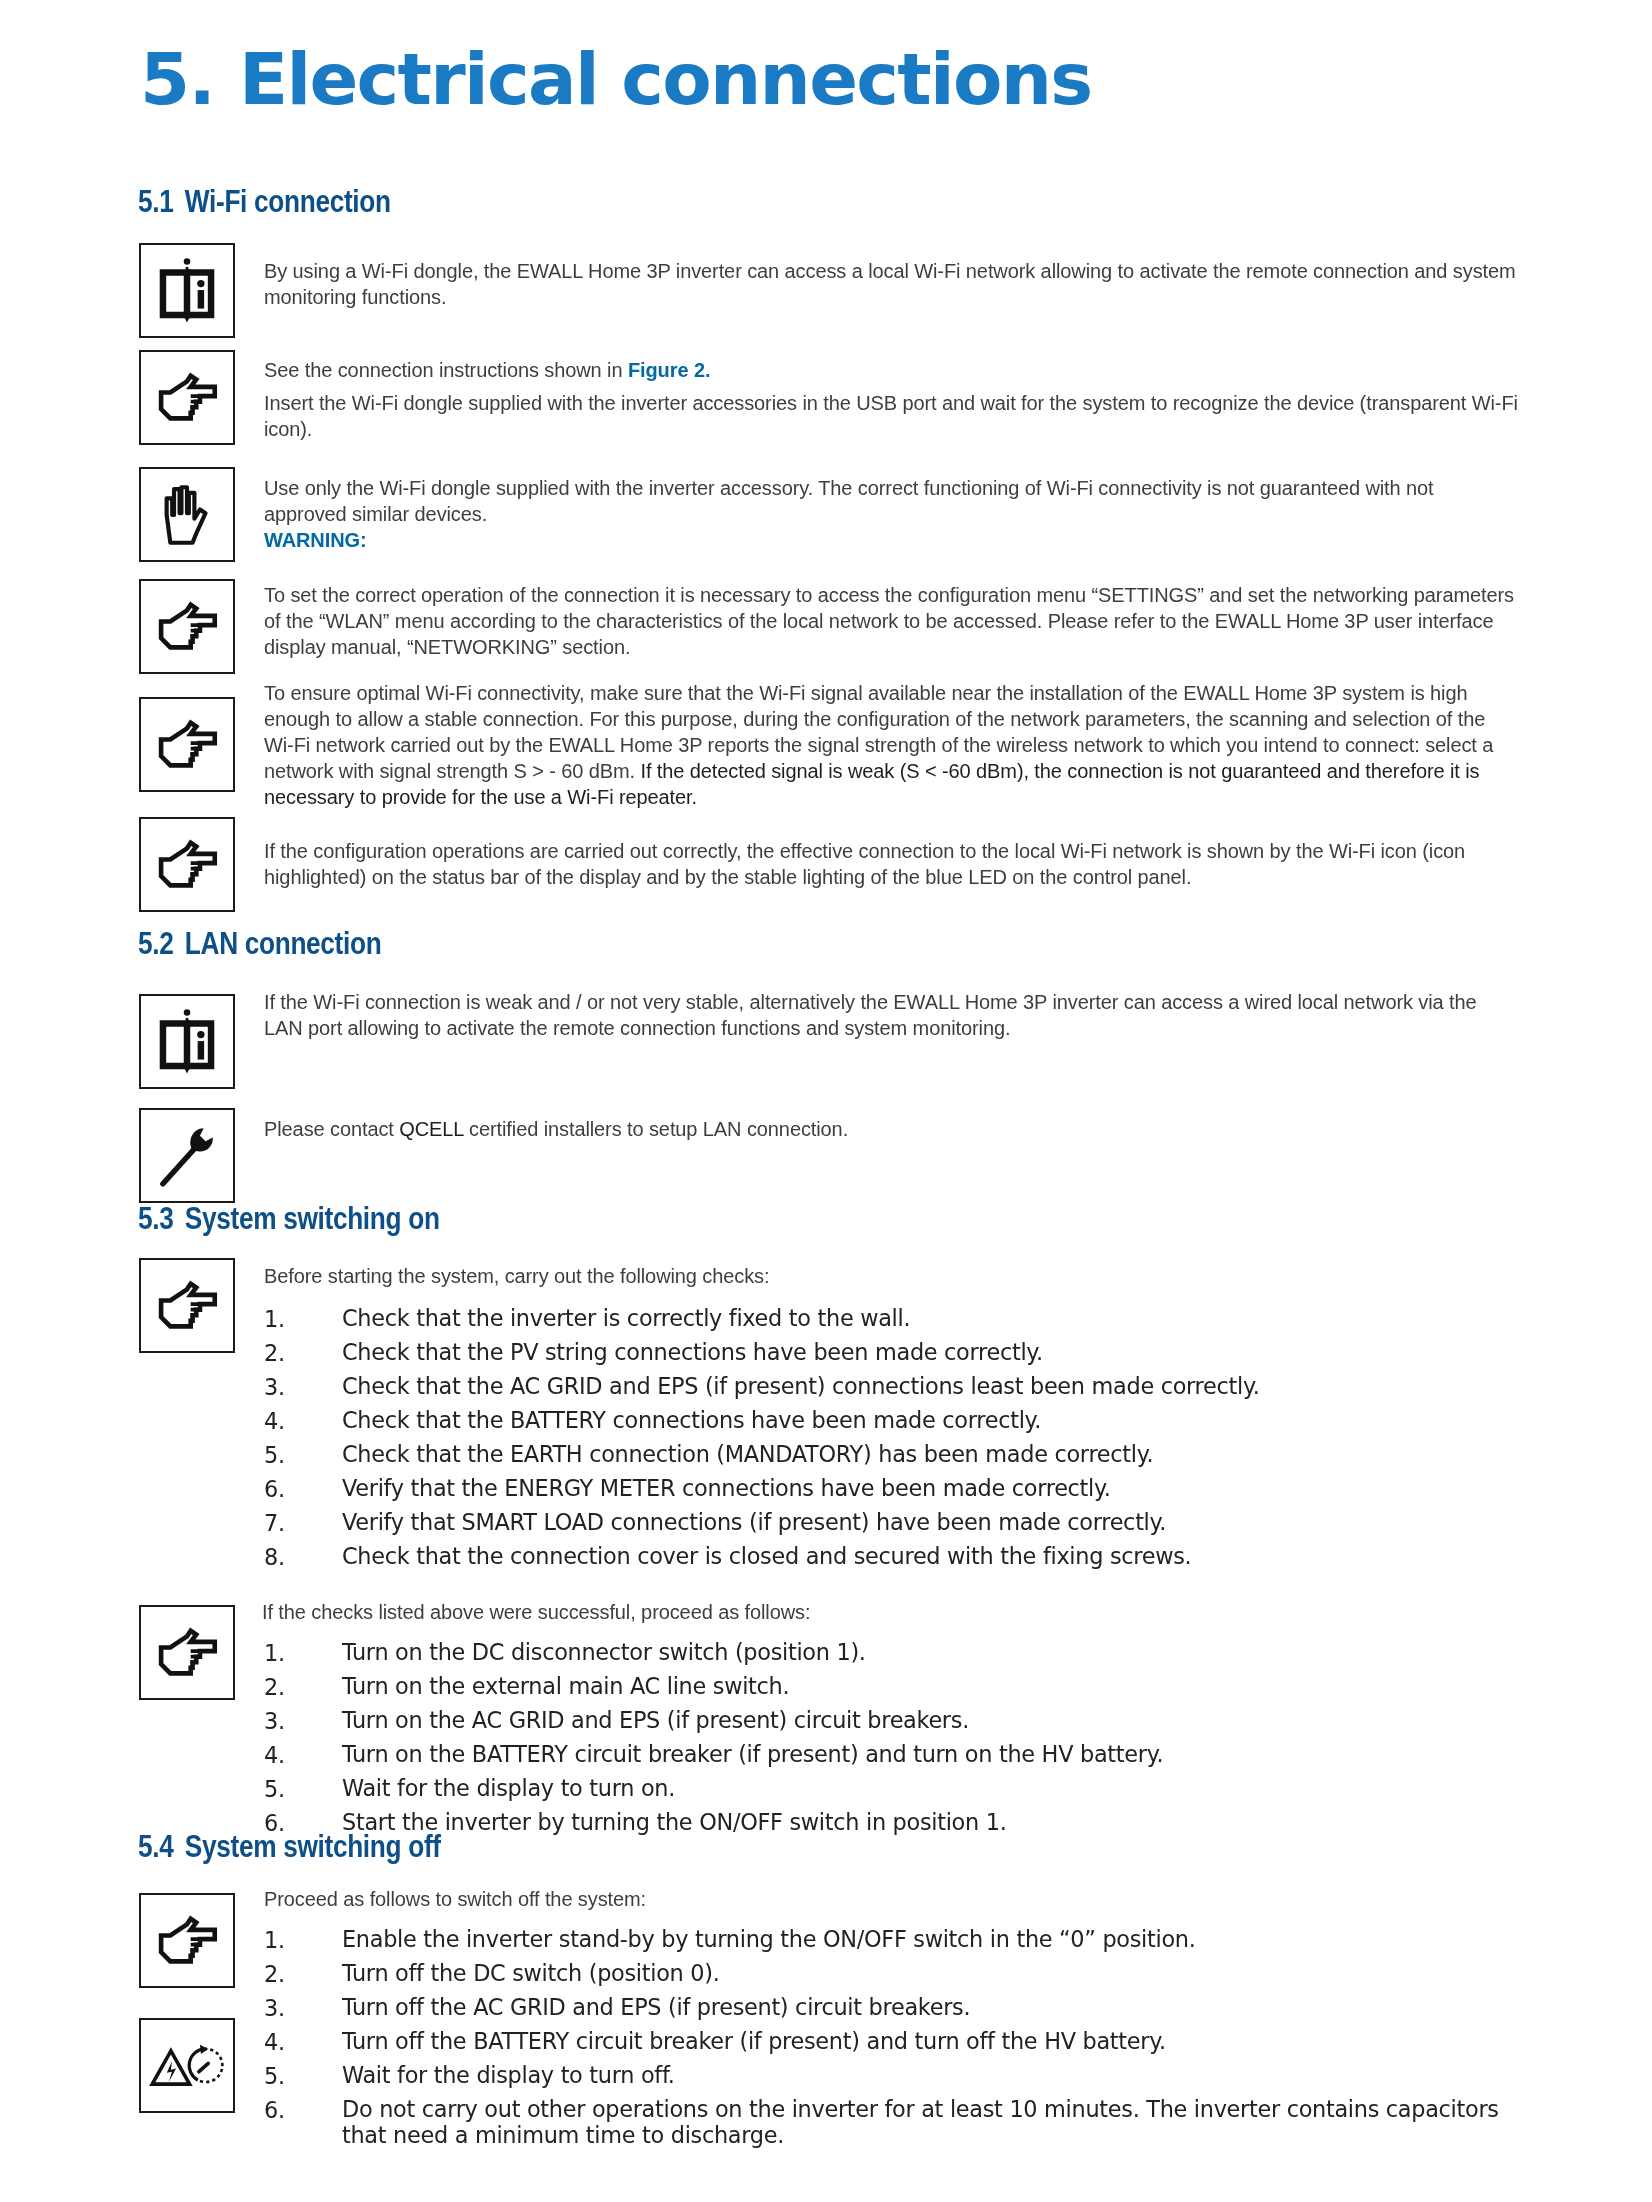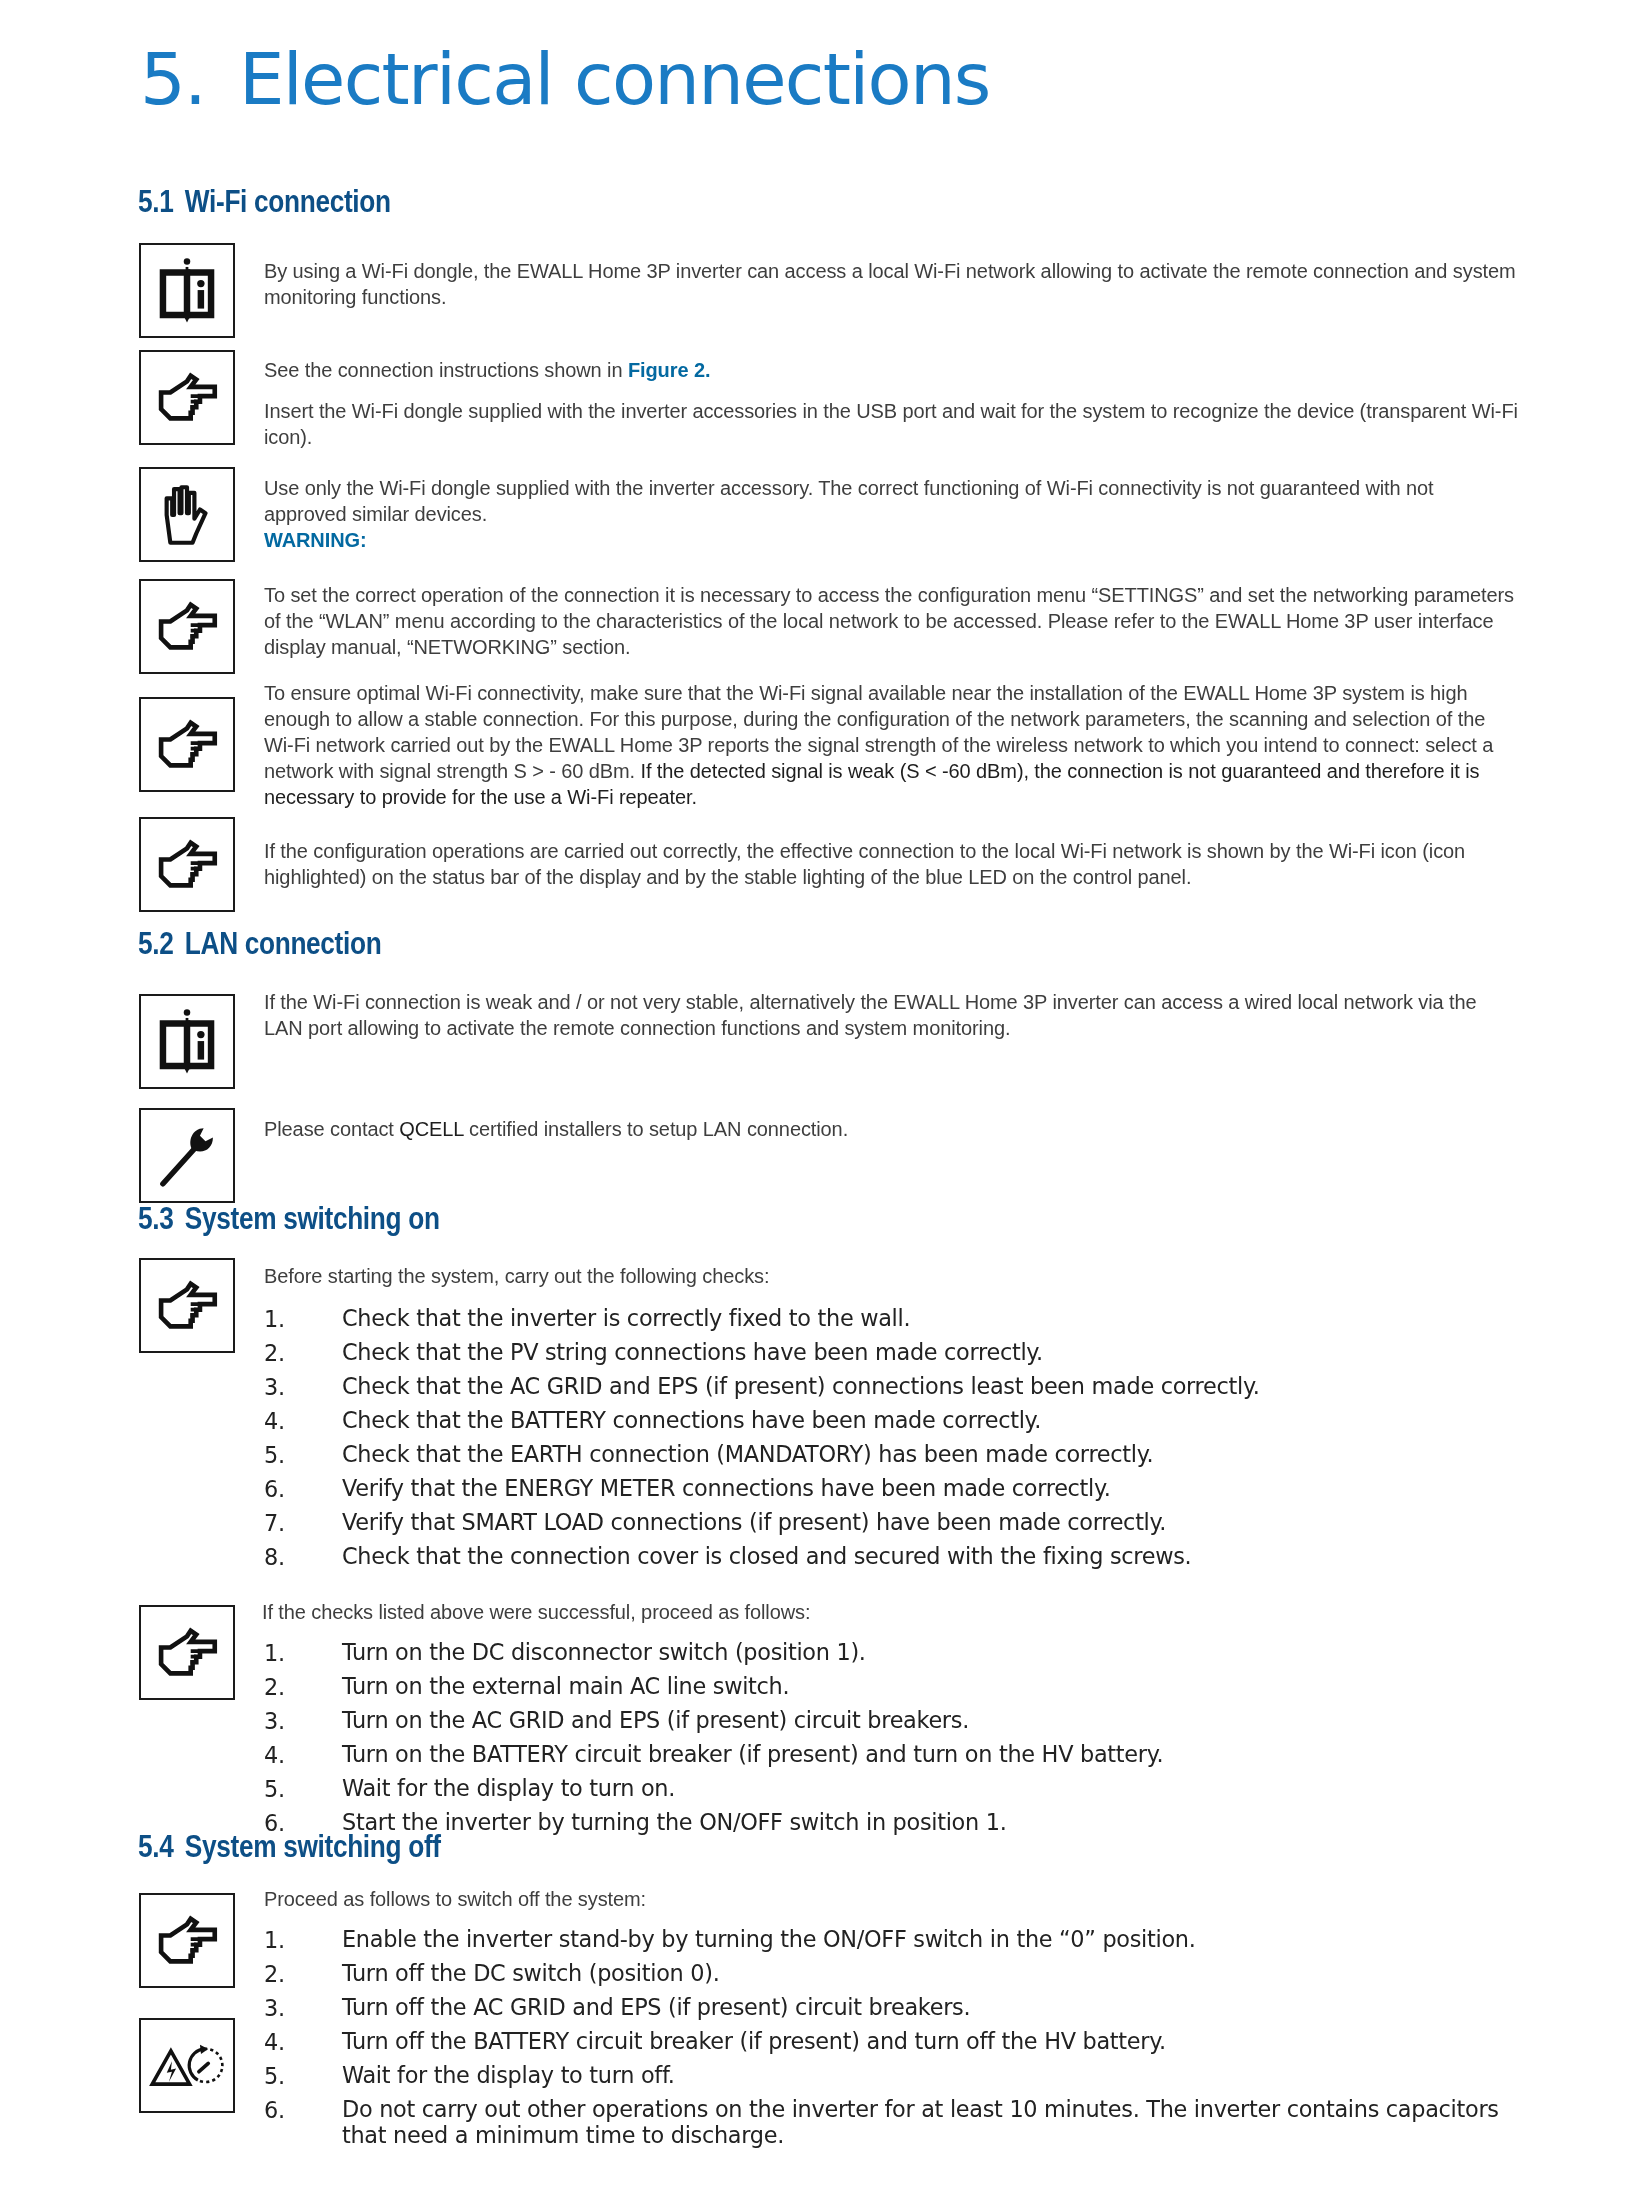--- a/index.html
+++ b/index.html
@@ -1,20 +1,20 @@
 <!DOCTYPE html>
 <html style="font-size:13.8px"><head>
 <meta charset="utf-8">
 <style>
   html, body { margin: 0; padding: 0; background: #ffffff; }
   body { width: 1653px; height: 2203px; position: relative; overflow: hidden;
          font-family: "Liberation Sans", "DejaVu Sans", sans-serif; color: #3c3c3c; }
   .abs { position: absolute; }
   .title { left: 140px; top: 36px; font-size: 72px; color: #1a7bc4; font-family: "DejaVu Sans", sans-serif;
-           letter-spacing: -1.7px; line-height: 86px; white-space: nowrap; }
+           letter-spacing: -1.7px; line-height: 86px; white-space: nowrap; font-weight: bold; }
   .title .num { display: inline-block; width: 99px; }
   .h2 { left: 138px; font-size: 32px; font-weight: bold; color: #0d4f86; line-height: 38px;
         font-family: "Liberation Sans", sans-serif; transform: scaleX(0.82); transform-origin: left center;
         white-space: nowrap; letter-spacing: -0.4px; }
   .h2 .num { display: inline-block; margin-right: 13.8px; }
   .iconbox { left: 139px; width: 96px; height: 95px; border: 2.6px solid #1a1a1a; box-sizing: border-box;
              display: flex; align-items: center; justify-content: center; background: #fff; }
   .iconbox svg { display: block; }
   .txt { left: 264px; width: 1256px; font-size: 20px; line-height: 26px; color: #3e3e3e;
          font-family: "Liberation Sans", sans-serif; letter-spacing: -0.1px; }
@@ -81,21 +81,21 @@
   <p>By using a Wi-Fi dongle, the EWALL Home 3P inverter can access a local Wi-Fi network allowing to activate the remote connection and system monitoring functions.</p>
 </div>
 
 <div class="abs iconbox" style="top:350px">
     <svg width="74" height="74" viewBox="0 0 86 86">
       <use href="#sym-point"></use>
     </svg>
   </div>
 <div class="abs txt" style="top:357px">
   <p><span>See the connection instructions shown in </span><b>Figure 2.</b></p>
-  <p style="margin-top:15px">Insert the Wi-Fi dongle supplied with the inverter accessories in the USB port and wait for the system to recognize the device (transparent Wi-Fi icon).</p>
+  <p style="margin-top:7px">Insert the Wi-Fi dongle supplied with the inverter accessories in the USB port and wait for the system to recognize the device (transparent Wi-Fi icon).</p>
 </div>
 
 <div class="abs iconbox" style="top:467px">
     <svg width="74" height="74" viewBox="0 0 86 86">
       <use href="#sym-stop"></use>
     </svg>
   </div>
 <div class="abs txt" style="top:465px">
   <p style="margin-top:10.3px">Use only the Wi-Fi dongle supplied with the inverter accessory. The correct functioning of Wi-Fi connectivity is not guaranteed with not approved similar devices.</p>
   <p><b>WARNING:</b></p>

